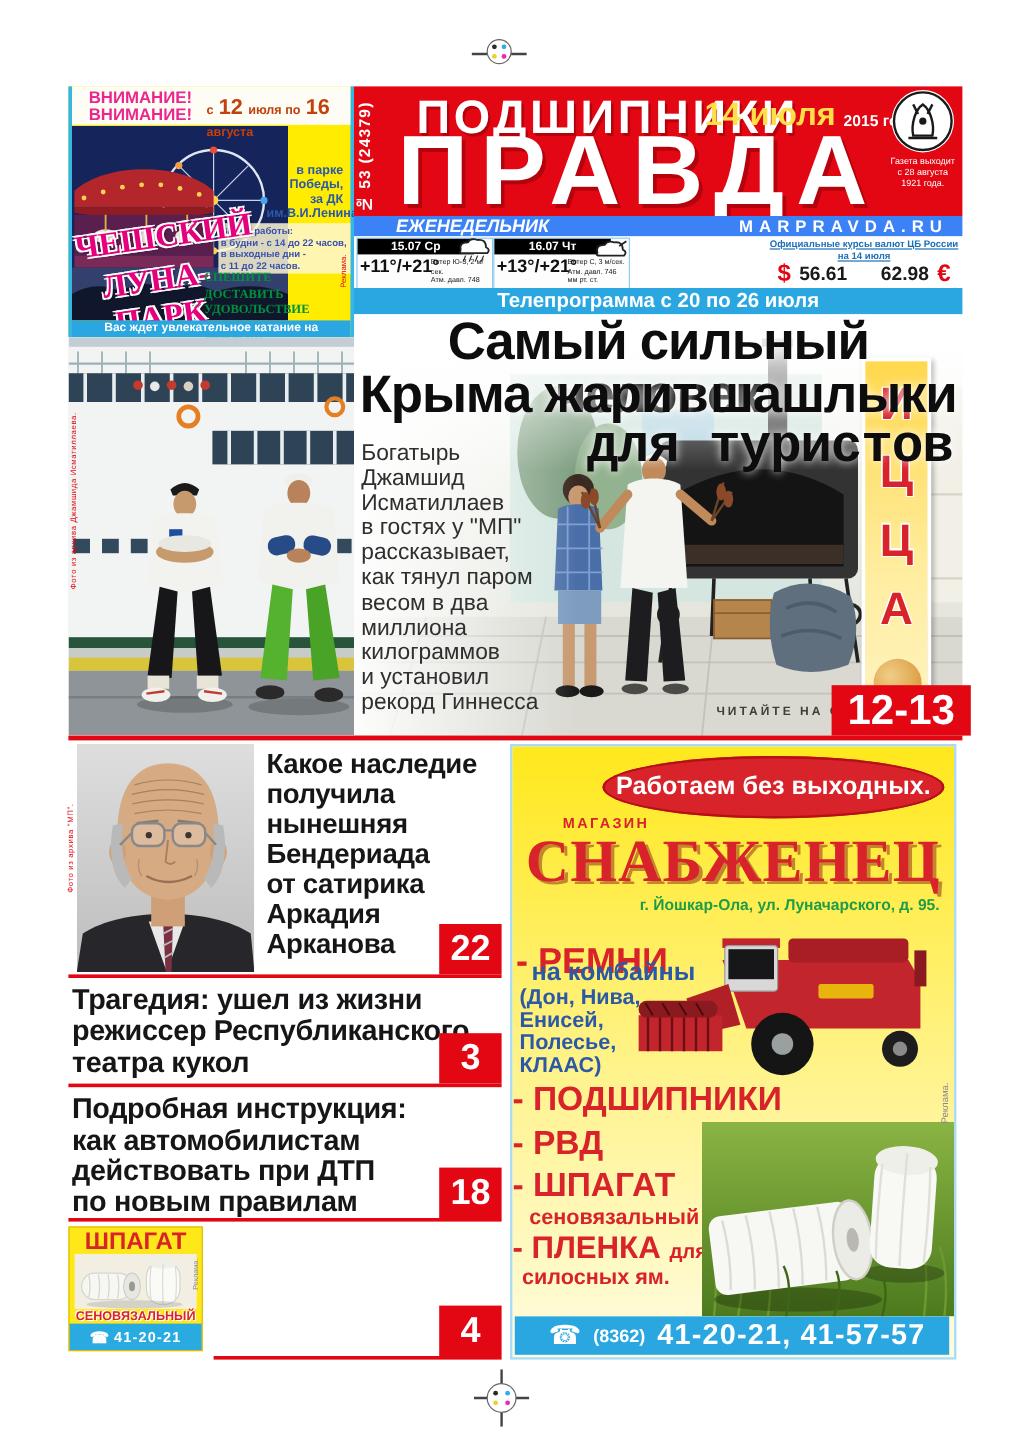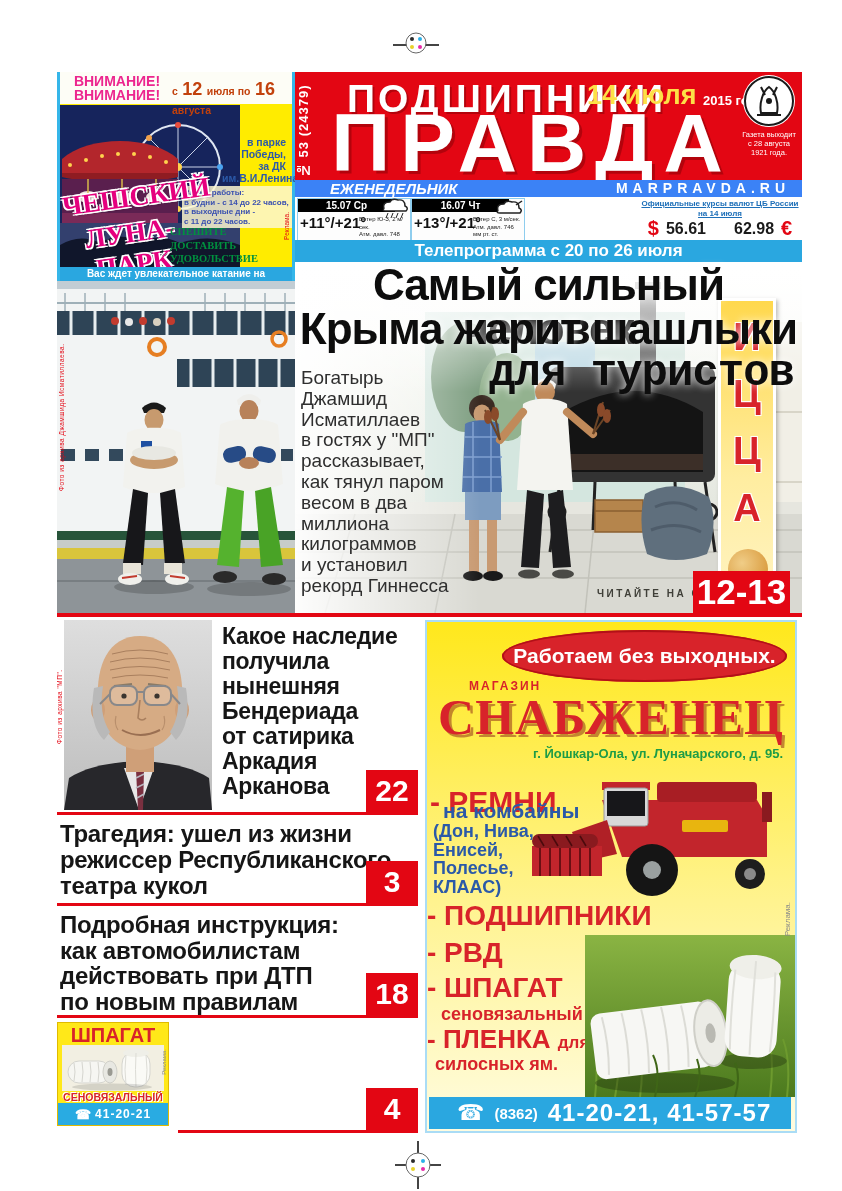--- a/index.html
+++ b/index.html
@@ -44,21 +44,21 @@
   .tvstrip{left:295px;top:240px;width:507px;height:22px;background:#2aa7e0;color:#fff;font-weight:bold;
            font-size:17px;text-align:center;line-height:22px;}
 
   
   .story{left:295px;top:262px;width:507px;height:351px;background:linear-gradient(180deg,#fff 0%,#f3f5ef 35%,#e4e7df 70%,#d9dad2 100%);}
   .st-h{position:absolute;left:0;width:507px;color:#0d0d0d;font-weight:bold;font-size:44px;line-height:44px;
         letter-spacing:-1px;text-align:center;text-shadow:0 0 8px rgba(255,255,255,.9);}
   .st-h3{text-align:right;padding-right:8px;box-sizing:border-box;font-family:Liberation Mono, monospace;}
   .st-lead{position:absolute;left:6px;top:106px;width:165px;font-size:19px;line-height:20.8px;color:#2f2f2f;}
   .st-read{position:absolute;left:302px;top:326px;color:#3f3f38;font-weight:bold;font-size:10px;letter-spacing:2.5px;}
-  .st-pages{position:absolute;left:398px;top:309px;width:97px;height:42px;background:#e30613;color:#fff;
+  .st-pages{position:absolute;left:398px;top:309px;width:116px;height:42px;background:#e30613;color:#fff;
             font-weight:bold;font-size:35px;display:flex;align-items:center;justify-content:center;}
   .pizza-sign{position:absolute;left:423px;top:36px;width:58px;height:302px;
               background:linear-gradient(180deg,#ffd84d,#ffedA0 60%,#fff3c0);border:3px solid #fff;box-sizing:border-box;
               box-shadow:2px 2px 4px rgba(0,0,0,.25);}
   .pizza-letters{position:absolute;left:0;top:8px;width:52px;text-align:center;color:#d8232a;font-weight:bold;
                  font-size:38px;line-height:57px;white-space:pre-line;
                  text-shadow:-1px -1px 0 #fff,1px -1px 0 #fff,-1px 1px 0 #fff,1px 1px 0 #fff;}
   .pizza-pic{position:absolute;left:7px;top:248px;width:40px;height:40px;border-radius:50%;
              background:radial-gradient(circle at 35% 35%,#f0cd87,#dca045 70%,#b87a28);}
   .rule{position:absolute;background:#e30613;}

